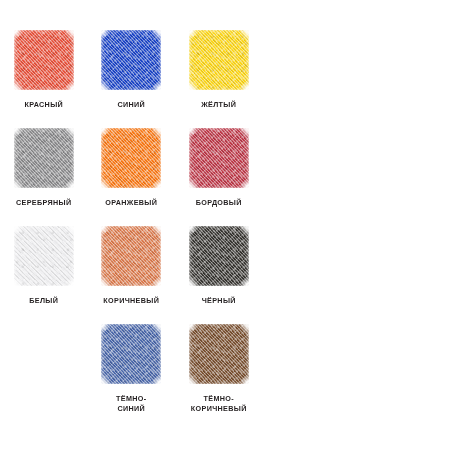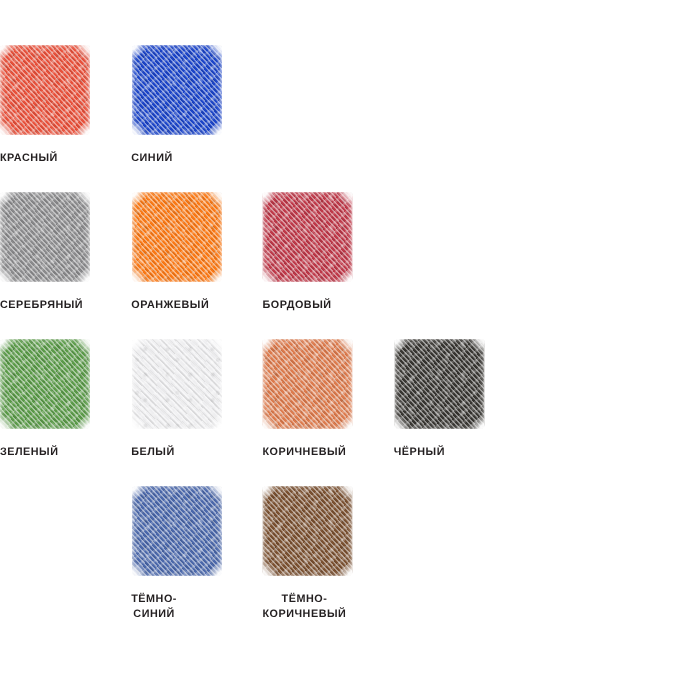--- a/index.html
+++ b/index.html
@@ -31,21 +31,21 @@
   .swatch-row {
     display: flex;
     flex-direction: row;
     justify-content: flex-start;
     height: 98px;
   }
   .swatch-cell {
     width: 87.5px;
     display: flex;
     flex-direction: column;
-    align-items: flex-start;
+    align-items: center;
     box-sizing: border-box;
   }
   .swatch-cell.spacer {
     visibility: hidden;
   }
   .swatch-patch {
     position: relative;
     width: 60px;
     height: 60px;
     margin-top: 8px;
@@ -143,20 +143,30 @@
       <div class="swatch-cell">
         <div class="swatch-patch">
           <div class="patch-base" style="background: rgb(27, 68, 200);"></div>
           <div class="patch-hatch"></div>
           <div class="patch-grain"></div>
           <div class="patch-edges"></div>
           <div class="patch-corners"></div>
         </div>
         <div class="swatch-label">СИНИЙ</div>
       </div>
+      <div class="swatch-cell">
+        <div class="swatch-patch">
+          <div class="patch-base" style="background: rgb(252, 214, 22);"></div>
+          <div class="patch-hatch"></div>
+          <div class="patch-grain"></div>
+          <div class="patch-edges"></div>
+          <div class="patch-corners"></div>
+        </div>
+        <div class="swatch-label">ЖЁЛТЫЙ</div>
+      </div>
     </div>
 
     <div class="swatch-row">
       <div class="swatch-cell">
         <div class="swatch-patch">
           <div class="patch-base" style="background: rgb(138, 138, 140);"></div>
           <div class="patch-hatch"></div>
           <div class="patch-grain"></div>
           <div class="patch-edges"></div>
           <div class="patch-corners"></div>
@@ -179,30 +189,20 @@
           <div class="patch-hatch"></div>
           <div class="patch-grain"></div>
           <div class="patch-edges"></div>
           <div class="patch-corners"></div>
         </div>
         <div class="swatch-label">БОРДОВЫЙ</div>
       </div>
     </div>
 
     <div class="swatch-row">
-      <div class="swatch-cell">
-        <div class="swatch-patch">
-          <div class="patch-base" style="background: rgb(90, 154, 72);"></div>
-          <div class="patch-hatch"></div>
-          <div class="patch-grain"></div>
-          <div class="patch-edges"></div>
-          <div class="patch-corners"></div>
-        </div>
-        <div class="swatch-label">ЗЕЛЕНЫЙ</div>
-      </div>
       <div class="swatch-cell">
         <div class="swatch-patch">
           <div class="patch-base" style="background: rgb(238, 238, 240);"></div>
           <div class="patch-hatch"></div>
           <div class="patch-grain"></div>
           <div class="patch-edges"></div>
           <div class="patch-corners"></div>
         </div>
         <div class="swatch-label">БЕЛЫЙ</div>
       </div>

